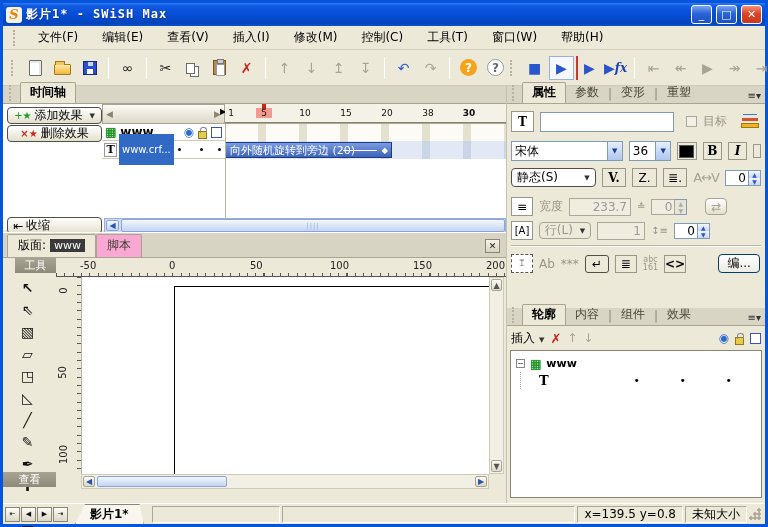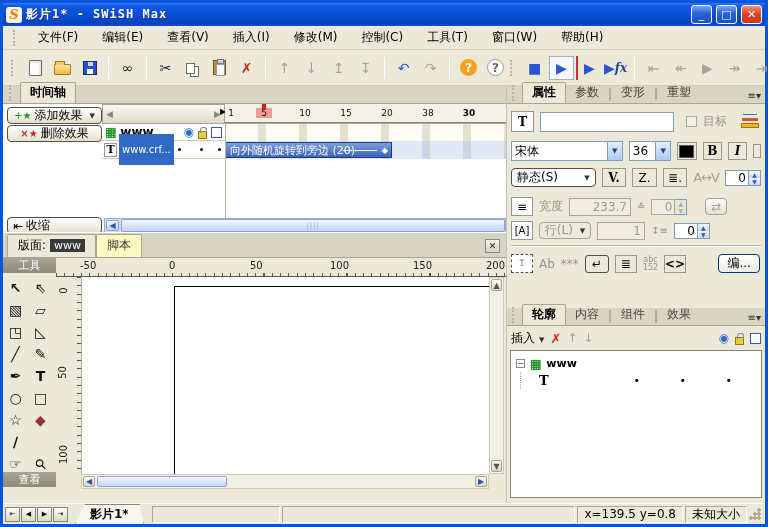--- a/index.html
+++ b/index.html
@@ -103,21 +103,21 @@
     display:flex;align-items:center;justify-content:center;color:#9ab4e4;font-size:7px;letter-spacing:1px;}
   .sbarrow{background:linear-gradient(#f4f8ff,#c3d4f2);border:1px solid #8aa4d8;border-radius:2px;
     color:#2a55aa;font-size:8px;display:flex;align-items:center;justify-content:center;}
 
   
   .lay{left:3px;top:232px;width:503px;height:265px;background:#ece9d8;}
   .doctabs{height:26px;background:#d8d4c3;border-top:1px solid #fff;border-bottom:1px solid #a9a592;
     display:flex;align-items:flex-end;padding-left:4px;}
   .dtab{padding:2px 10px 3px;border:1px solid #a9a592;border-bottom:none;background:#ece9d8;
     border-radius:2px 2px 0 0;display:flex;gap:4px;align-items:center;}
-  .dtab.off{background:#fef9c3;color:#3c3a30;}
+  .dtab.off{background:#f9a8d4;color:#3c3a30;}
   .namechip{background:#3a3a3a;color:#fff;padding:0 4px;font-size:11px;}
   .toolhead{background:linear-gradient(#a8a494,#8e8a7a);color:#fff;text-align:center;height:15px;
     font-size:11px;line-height:15px;}
   .toolgrid{display:flex;flex-wrap:wrap;padding-top:4px;}
   .tool{width:25px;height:22px;display:flex;align-items:center;justify-content:center;font-size:14px;color:#111;}
   .ruler{background:#f0ede1;}
   .hticks{box-shadow:inset 0 -5px 0 -4px #555;background:repeating-linear-gradient(90deg,#555 0 1px,transparent 1px 8.3px);background-size:100% 4px;background-position:0 100%;background-repeat:no-repeat;}
   .vticks{background:repeating-linear-gradient(180deg,#555 0 1px,transparent 1px 8.3px);background-size:4px 100%;background-position:100% 0;background-repeat:no-repeat;}
   .rnum{position:absolute;font-size:10px;color:#222;}
   .canvas{background:#fff;border-left:1px solid #b9b5a4;}
@@ -342,21 +342,21 @@
       <span class="dtab">
         <span>版面:</span>
         <span class="namechip">www</span>
       </span>
       <span class="dtab off">
         <span>脚本</span>
       </span>
       <span class="closex" style="margin-left:auto;margin-right:6px;margin-bottom:4px;">✕</span>
     </div>
 
-    <div class="abs" style="left:0;top:26px;width:53px;height:239px;">
+    <div class="abs" style="left:0;top:26px;width:53px;height:239px;padding-left:12px;">
       <div class="toolhead">工具</div>
       <div class="toolgrid">
         <span class="tool">
             <b>↖</b>
           </span>
         <span class="tool">
             <span>⇖</span>
           </span>
         <span class="tool">
             <span>▧</span>
@@ -530,21 +530,21 @@
       <span class="graylab">Ab</span>
       <span class="graylab">***</span>
       <span class="flatb" style="width:24px;height:18px;border-radius:3px;border:1px solid #4f4f46;">
           <span>↵</span>
         </span>
       <span class="flatb" style="width:22px;height:18px;">
           <span>≣</span>
         </span>
       <span class="graylab" style="font-size:8px;line-height:8px;text-align:center;">
         <span>abc</span><br>
-        <span>152</span>
+        <span>161</span>
       </span>
       <span class="flatb" style="width:22px;height:18px;font-weight:bold;">
           <span>&lt;&gt;</span>
         </span>
       <span class="xpbtn" style="width:42px;height:19px;margin-left:26px;border-color:#003c74;background:linear-gradient(#fff,#ecebe4);">编...</span>
     </div>
   </div>
 
   <div class="abs outlinep">
     <div class="phead">

